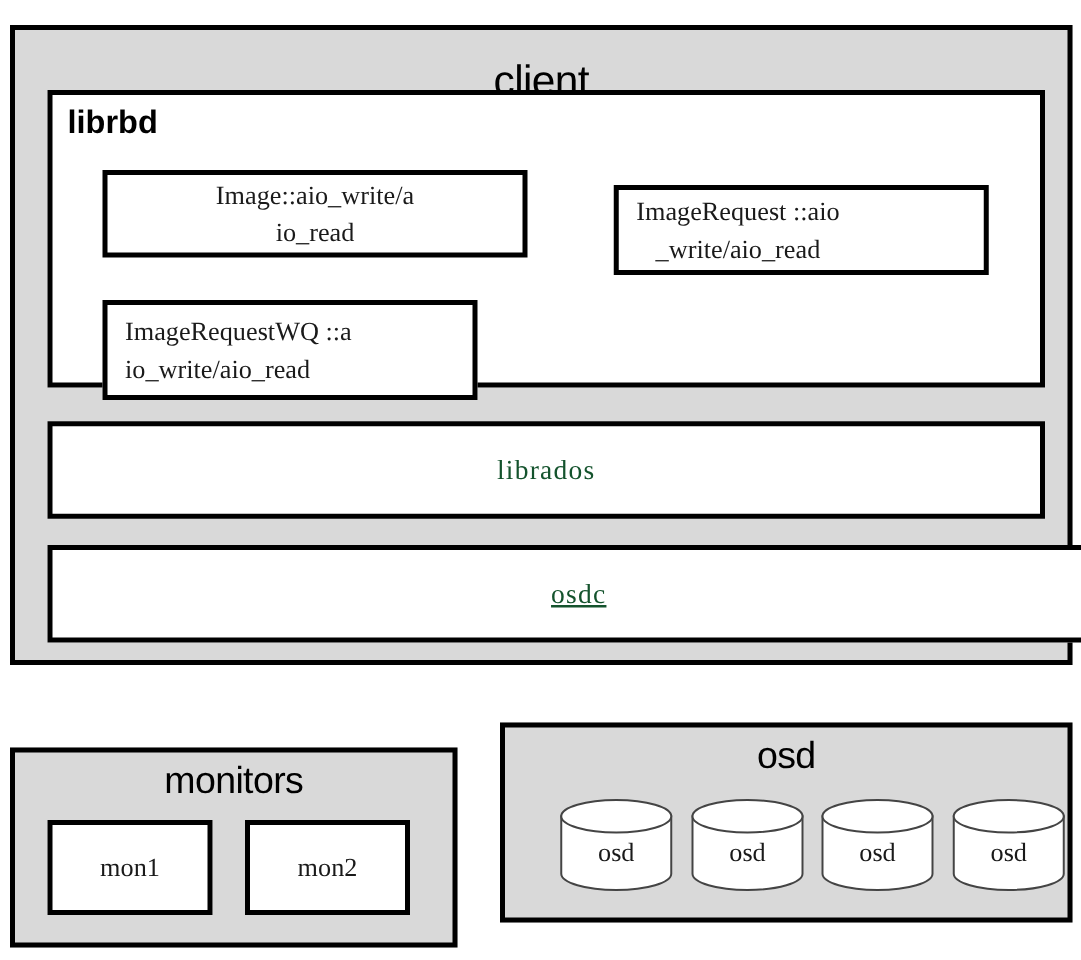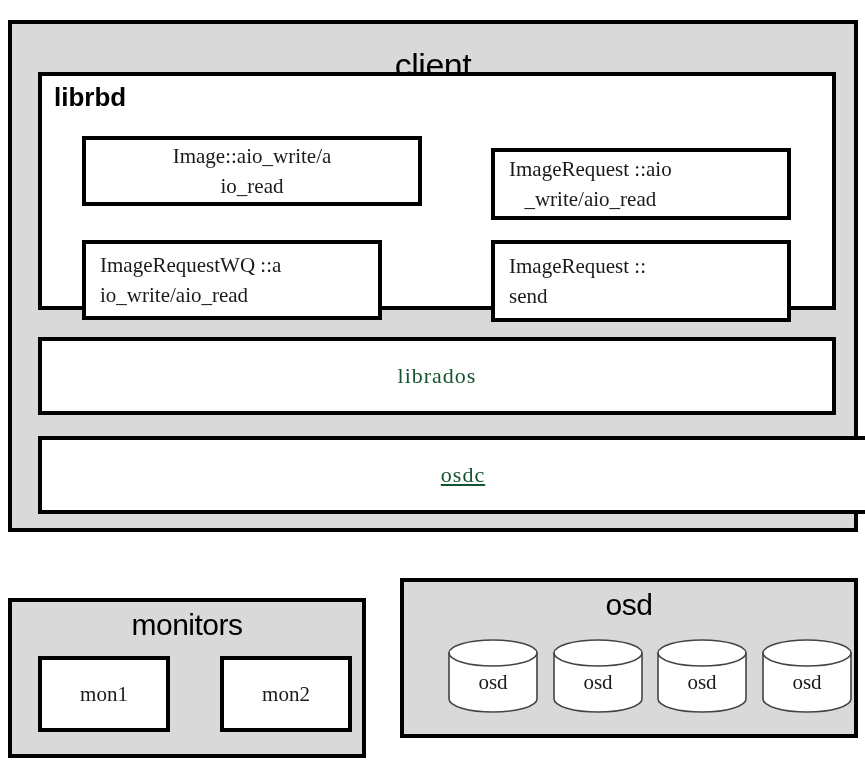--- a/index.html
+++ b/index.html
@@ -115,21 +115,21 @@
     border: 4px solid #000000;
     box-sizing: border-box;
     display: flex;
     align-items: center;
     justify-content: center;
     font-family: "Liberation Serif", serif;
     font-size: 21px;
     color: #1a1a1a;
   }
   #mon-box-1 { left: 26px;  top: 54px; width: 132px; height: 76px; }
-  #mon-box-2 { left: 184px; top: 54px; width: 132px; height: 76px; margin-left: 24px; }
+  #mon-box-2 { left: 184px; top: 54px; width: 132px; height: 76px; }
 
   
   .cyl {
     position: absolute;
     top: 57px;
     width: 92px;
     height: 74px;
   }
   .cyl svg { display: block; width: 92px; height: 74px; }
   .cyl-label {
@@ -167,22 +167,20 @@
 
       <div class="fbox centered" id="fbox-image-aio">Image::aio_write/a
 io_read</div>
 
       <div class="fbox lefted" id="fbox-imagerequestwq">ImageRequestWQ ::a
 io_write/aio_read</div>
 
       <div class="fbox lefted" id="fbox-imagerequest-aio">ImageRequest ::aio
 _write/aio_read</div>
 
-      <div class="fbox lefted" id="fbox-imagerequest-send">ImageRequest ::
-send</div>
 
     </div>
 
     <div class="barbox" id="librados-box">librados</div>
 
     <div class="barbox" id="osdc-box">osdc</div>
 
   </div>
 
   <div class="panel" id="monitors-panel">

